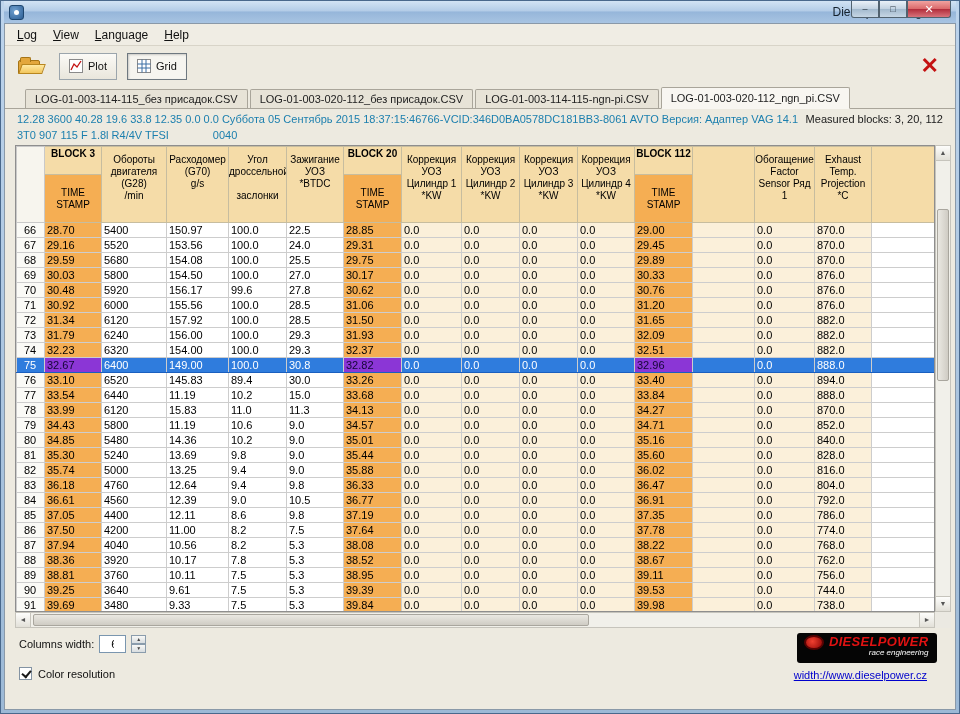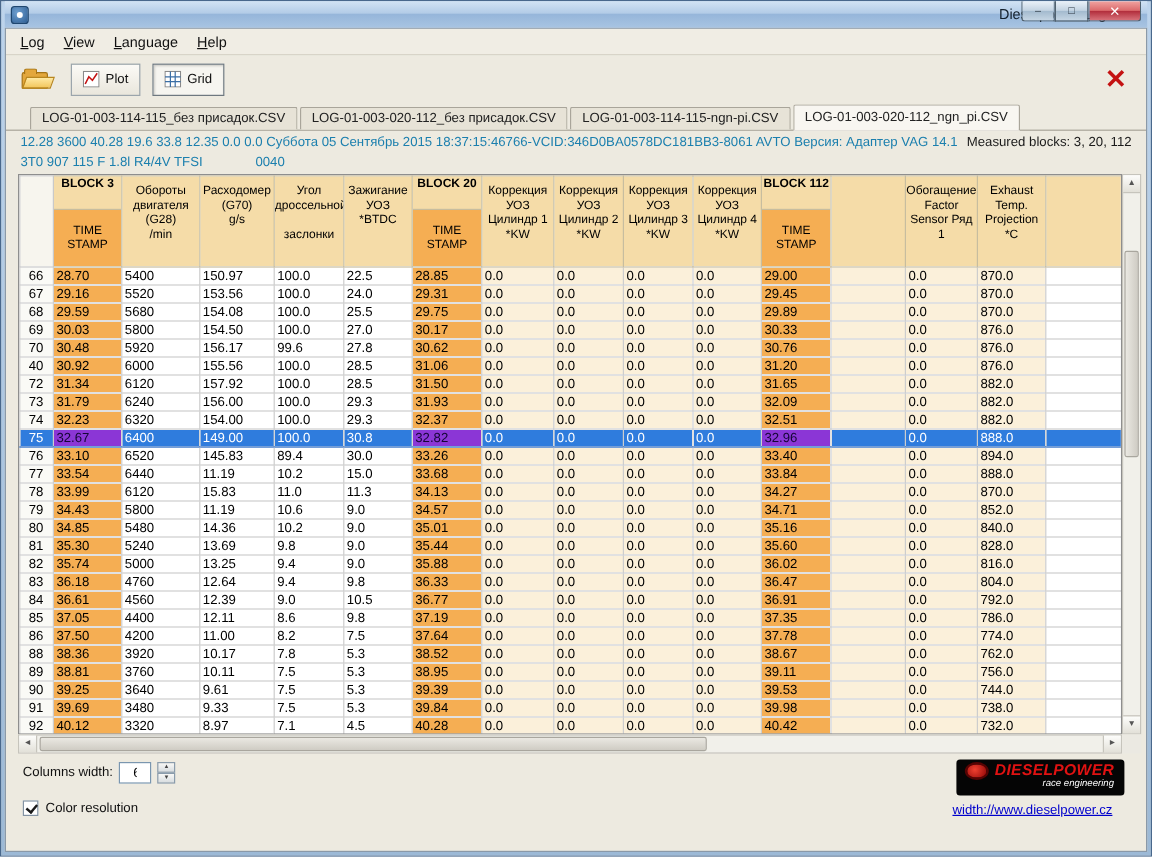--- a/index.html
+++ b/index.html
@@ -321,21 +321,21 @@
                 <td class="c-cream">0.0</td>
                 <td class="c-cream">0.0</td>
                 <td class="c-cream">0.0</td>
                 <td class="c-ts">30.76</td>
                 <td class="c-cream"></td>
                 <td class="c-cream">0.0</td>
                 <td class="c-cream">876.0</td>
                 <td class="c-plain"></td>
               </tr>
               <tr>
-                <td class="rownum">40</td>
+                <td class="rownum">71</td>
                 <td class="c-ts">30.92</td>
                 <td class="c-plain">6000</td>
                 <td class="c-plain">155.56</td>
                 <td class="c-plain">100.0</td>
                 <td class="c-plain">28.5</td>
                 <td class="c-ts">31.06</td>
                 <td class="c-cream">0.0</td>
                 <td class="c-cream">0.0</td>
                 <td class="c-cream">0.0</td>
                 <td class="c-cream">0.0</td>
@@ -606,20 +606,38 @@
                 <td class="c-plain">7.5</td>
                 <td class="c-ts">37.64</td>
                 <td class="c-cream">0.0</td>
                 <td class="c-cream">0.0</td>
                 <td class="c-cream">0.0</td>
                 <td class="c-cream">0.0</td>
                 <td class="c-ts">37.78</td>
                 <td class="c-cream"></td>
                 <td class="c-cream">0.0</td>
                 <td class="c-cream">774.0</td>
+                <td class="c-plain"></td>
+              </tr>
+              <tr>
+                <td class="rownum">87</td>
+                <td class="c-ts">37.94</td>
+                <td class="c-plain">4040</td>
+                <td class="c-plain">10.56</td>
+                <td class="c-plain">8.2</td>
+                <td class="c-plain">5.3</td>
+                <td class="c-ts">38.08</td>
+                <td class="c-cream">0.0</td>
+                <td class="c-cream">0.0</td>
+                <td class="c-cream">0.0</td>
+                <td class="c-cream">0.0</td>
+                <td class="c-ts">38.22</td>
+                <td class="c-cream"></td>
+                <td class="c-cream">0.0</td>
+                <td class="c-cream">768.0</td>
                 <td class="c-plain"></td>
               </tr>
               <tr>
                 <td class="rownum">88</td>
                 <td class="c-ts">38.36</td>
                 <td class="c-plain">3920</td>
                 <td class="c-plain">10.17</td>
                 <td class="c-plain">7.8</td>
                 <td class="c-plain">5.3</td>
                 <td class="c-ts">38.52</td>

